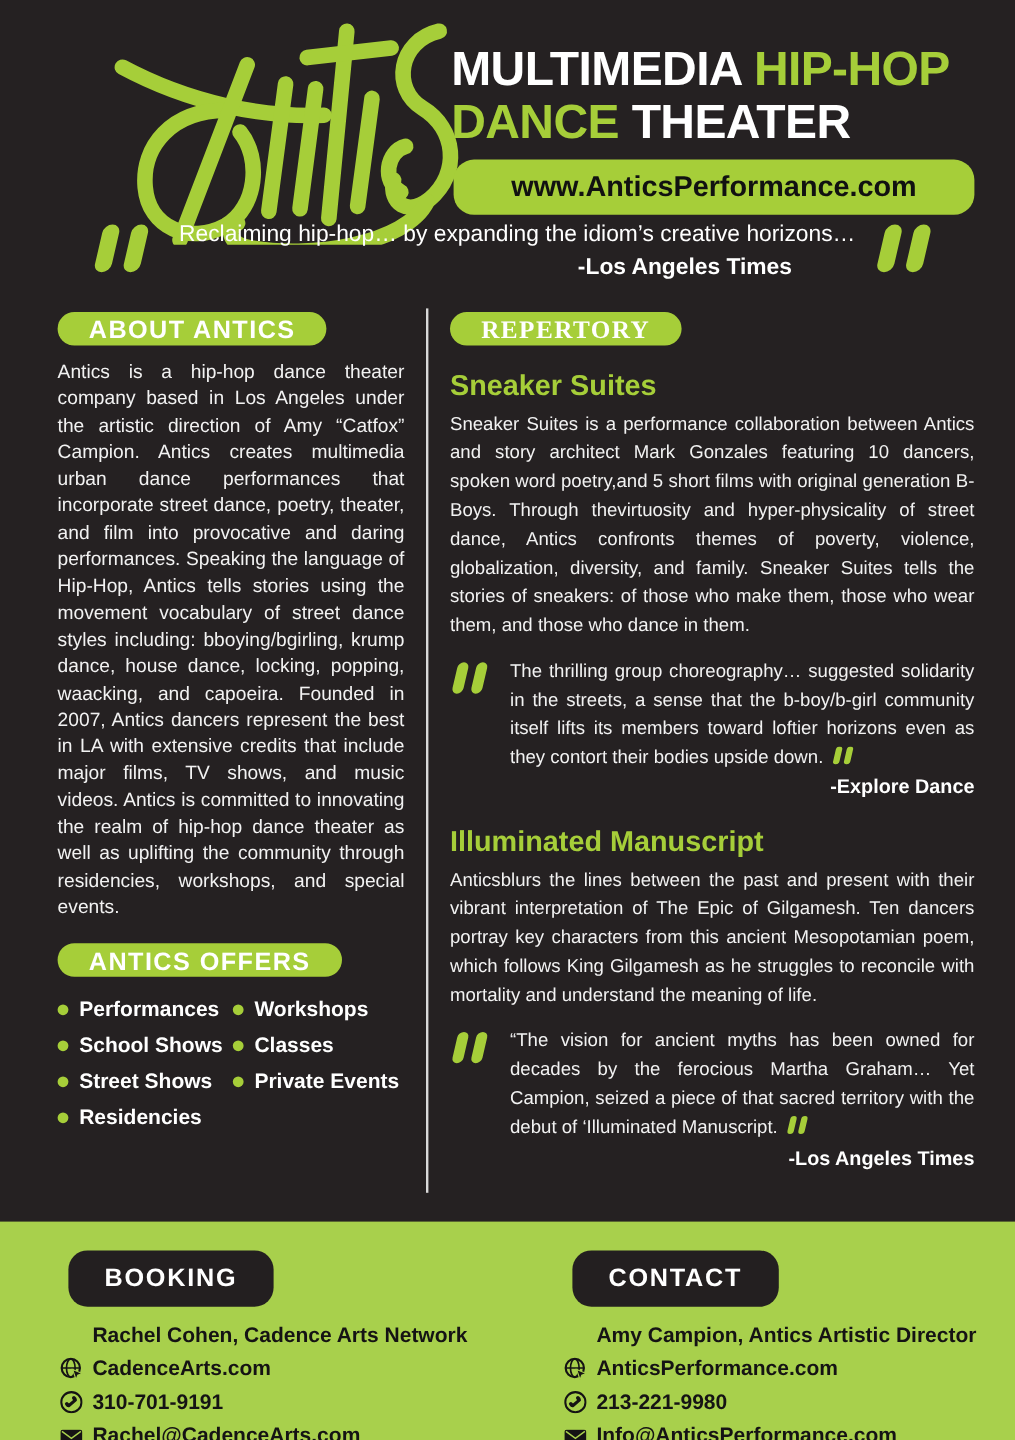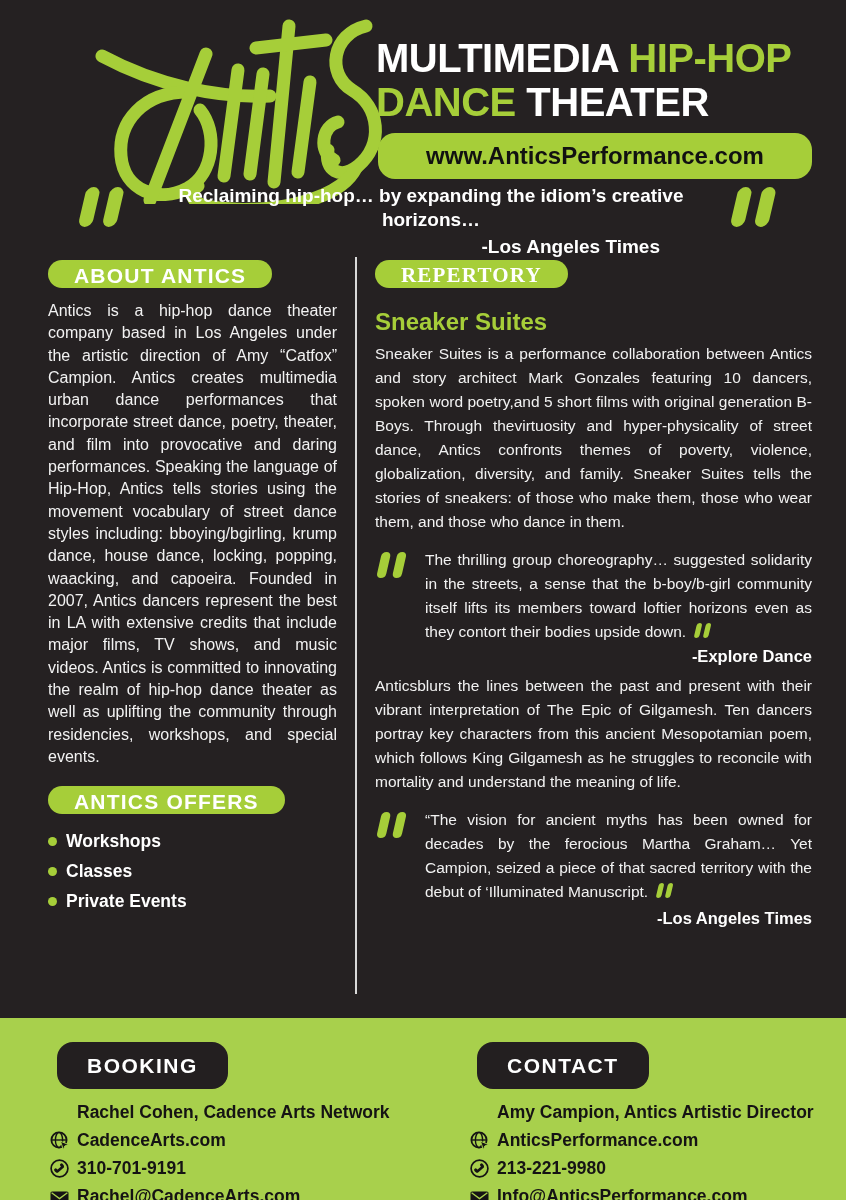--- a/index.html
+++ b/index.html
@@ -14,21 +14,21 @@
   .logo{position:absolute; left:88px; top:4px; width:300px; height:200px; color:var(--green);}
   .logo .sr{position:absolute; width:1px; height:1px; overflow:hidden; clip:rect(0 0 0 0); white-space:nowrap;}
   .title{position:absolute; left:376px; top:36px; font-weight:bold; font-size:40px; line-height:44px; letter-spacing:-0.5px; color:#fff; white-space:nowrap;}
   .title .grn{color:var(--green);}
   .site-pill{position:absolute; left:378px; top:133px; width:434px; height:46px; background:var(--green); border-radius:17px; display:flex; align-items:center; justify-content:center; font-size:24px; font-weight:bold; color:#111;}
 
   
   .press-quote{position:absolute; left:76px; top:184px; width:710px; display:flex;}
   .pq-mark{flex:0 0 58px; height:46px; color:var(--green);}
   .pq-mid{flex:1; padding:0 10px;}
-  .pq-text{color:#fff; font-weight:bold; font-size:19px; line-height:24px; text-align:center;}
+  .pq-text{color:#fff; font-weight:normal; font-size:19px; line-height:24px; text-align:center;}
   .pq-attr{display:block; text-align:right; color:#fff; font-weight:bold; font-size:19px; margin:4px 58px 0 0;}
 
   
   .divider{position:absolute; left:355px; top:257px; width:2px; height:737px; background:#d9d9d9;}
   .col-left{position:absolute; left:48px; top:260px; width:289px;}
   .col-right{position:absolute; left:375px; top:260px; width:437px;}
 
   .section-pill{display:inline-flex; align-items:flex-end; height:28px; padding:0 26px; border-radius:16px;
     background:var(--green); color:#fff; font-weight:bold; font-size:21px; letter-spacing:1.2px;}
   .body-text{margin-top:12px; color:var(--text); font-size:16px; line-height:22.3px; text-align:justify;}
@@ -145,20 +145,38 @@
   <div class="col-left">
     <div class="section-pill">
       <span>ABOUT ANTICS</span>
     </div>
     <p class="body-text">Antics is a hip-hop dance theater company based in Los Angeles under the artistic direction of Amy “Catfox” Campion.  Antics creates multimedia urban dance performances that incorporate street dance, poetry, theater, and film into provocative and daring performances. Speaking the language of Hip-Hop, Antics tells stories using the movement vocabulary of street dance styles including: bboying/bgirling, krump dance, house dance, locking, popping, waacking, and capoeira.  Founded in 2007, Antics dancers represent the best in LA with extensive credits that include major films, TV shows, and music videos. Antics is committed to innovating the realm of hip-hop dance theater as well as uplifting the community through residencies, workshops, and special events.</p>
 
     <div class="section-pill offers-pill">
       <span>ANTICS OFFERS</span>
     </div>
     <div class="offers-list">
+      <ul class="offers-col first">
+        <li>
+            <span class="dot"></span>
+            <span>Performances</span>
+          </li>
+        <li>
+            <span class="dot"></span>
+            <span>School Shows</span>
+          </li>
+        <li>
+            <span class="dot"></span>
+            <span>Street Shows</span>
+          </li>
+        <li>
+            <span class="dot"></span>
+            <span>Residencies</span>
+          </li>
+      </ul>
       <ul class="offers-col">
         <li>
             <span class="dot"></span>
             <span>Workshops</span>
           </li>
         <li>
             <span class="dot"></span>
             <span>Classes</span>
           </li>
         <li>
@@ -182,20 +200,21 @@
           <use href="#dblquote"></use>
         </svg>
       <div class="q-text">
         <span>The thrilling group choreography… suggested solidarity in the streets, a sense that the b-boy/b-girl community itself lifts its members toward loftier horizons even as they contort their bodies upside down.</span><svg class="q-close" viewBox="0 0 70 48">
             <use href="#dblquote"></use>
           </svg>
         <span class="q-attr">-Explore Dance</span>
       </div>
     </div>
 
+    <h3 class="sub-heading">Illuminated Manuscript</h3>
     <p class="body-text">Anticsblurs the lines between the past and present with their vibrant interpretation of The Epic of Gilgamesh. Ten dancers portray key characters from this ancient Mesopotamian poem, which follows King Gilgamesh as he struggles to reconcile with mortality and understand the meaning of life.</p>
 
     <div class="quote-block">
       <svg class="q-open" viewBox="0 0 70 48">
           <use href="#dblquote"></use>
         </svg>
       <div class="q-text">
         <span>“The vision for ancient myths has been owned for decades by the ferocious Martha Graham… Yet Campion, seized a piece of that sacred territory with the debut of ‘Illuminated Manuscript.</span><svg class="q-close" viewBox="0 0 70 48">
             <use href="#dblquote"></use>
           </svg>

